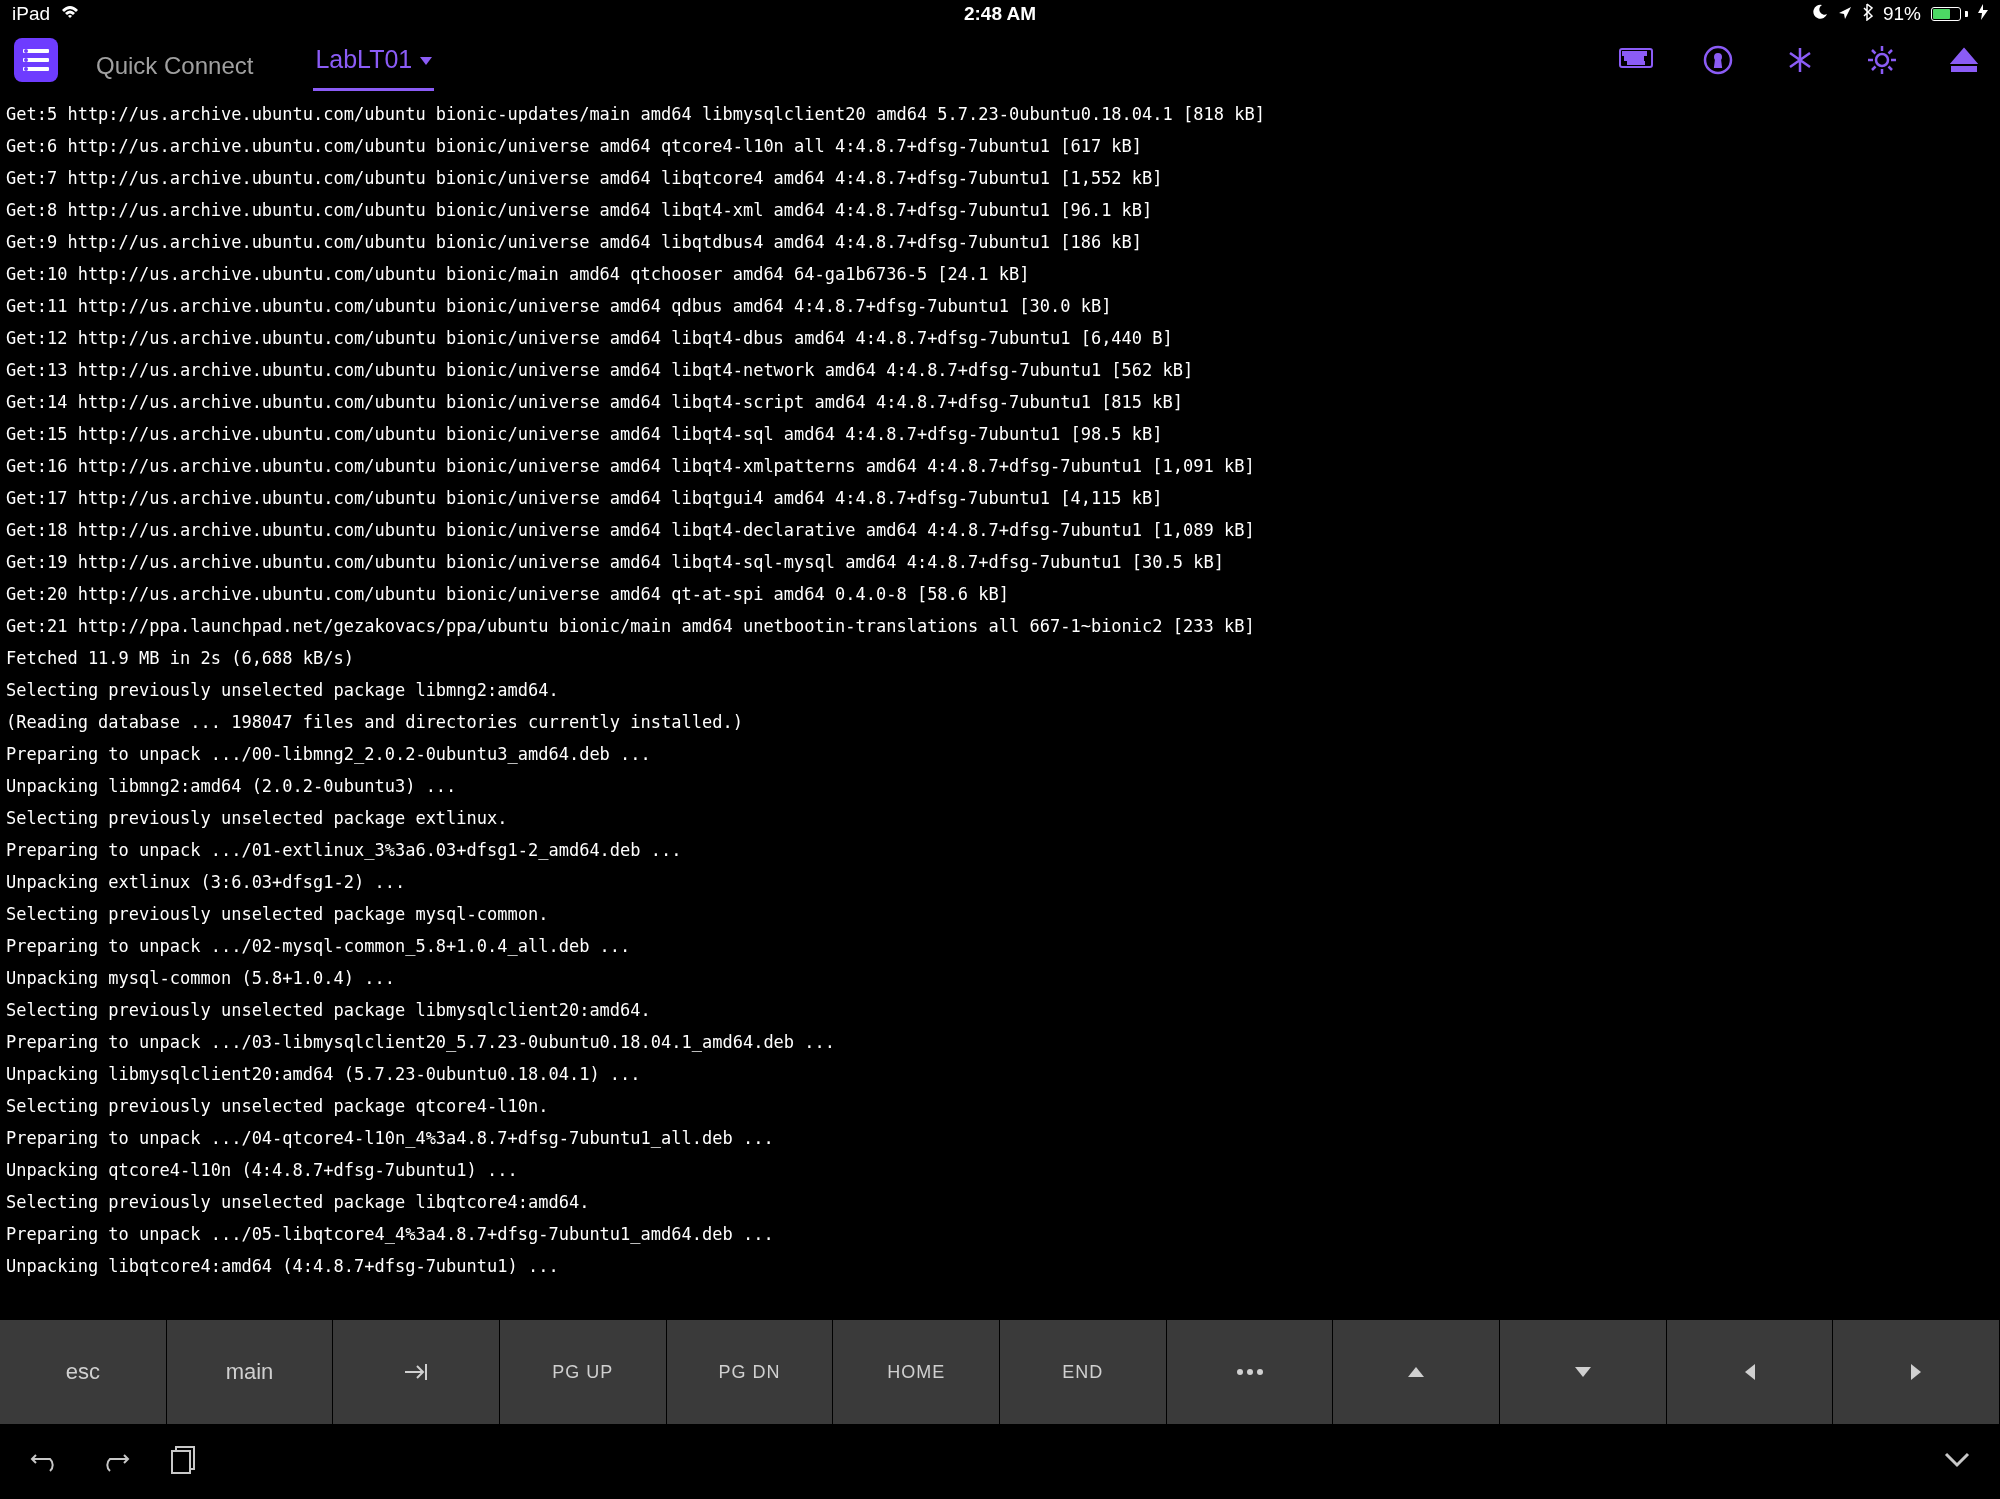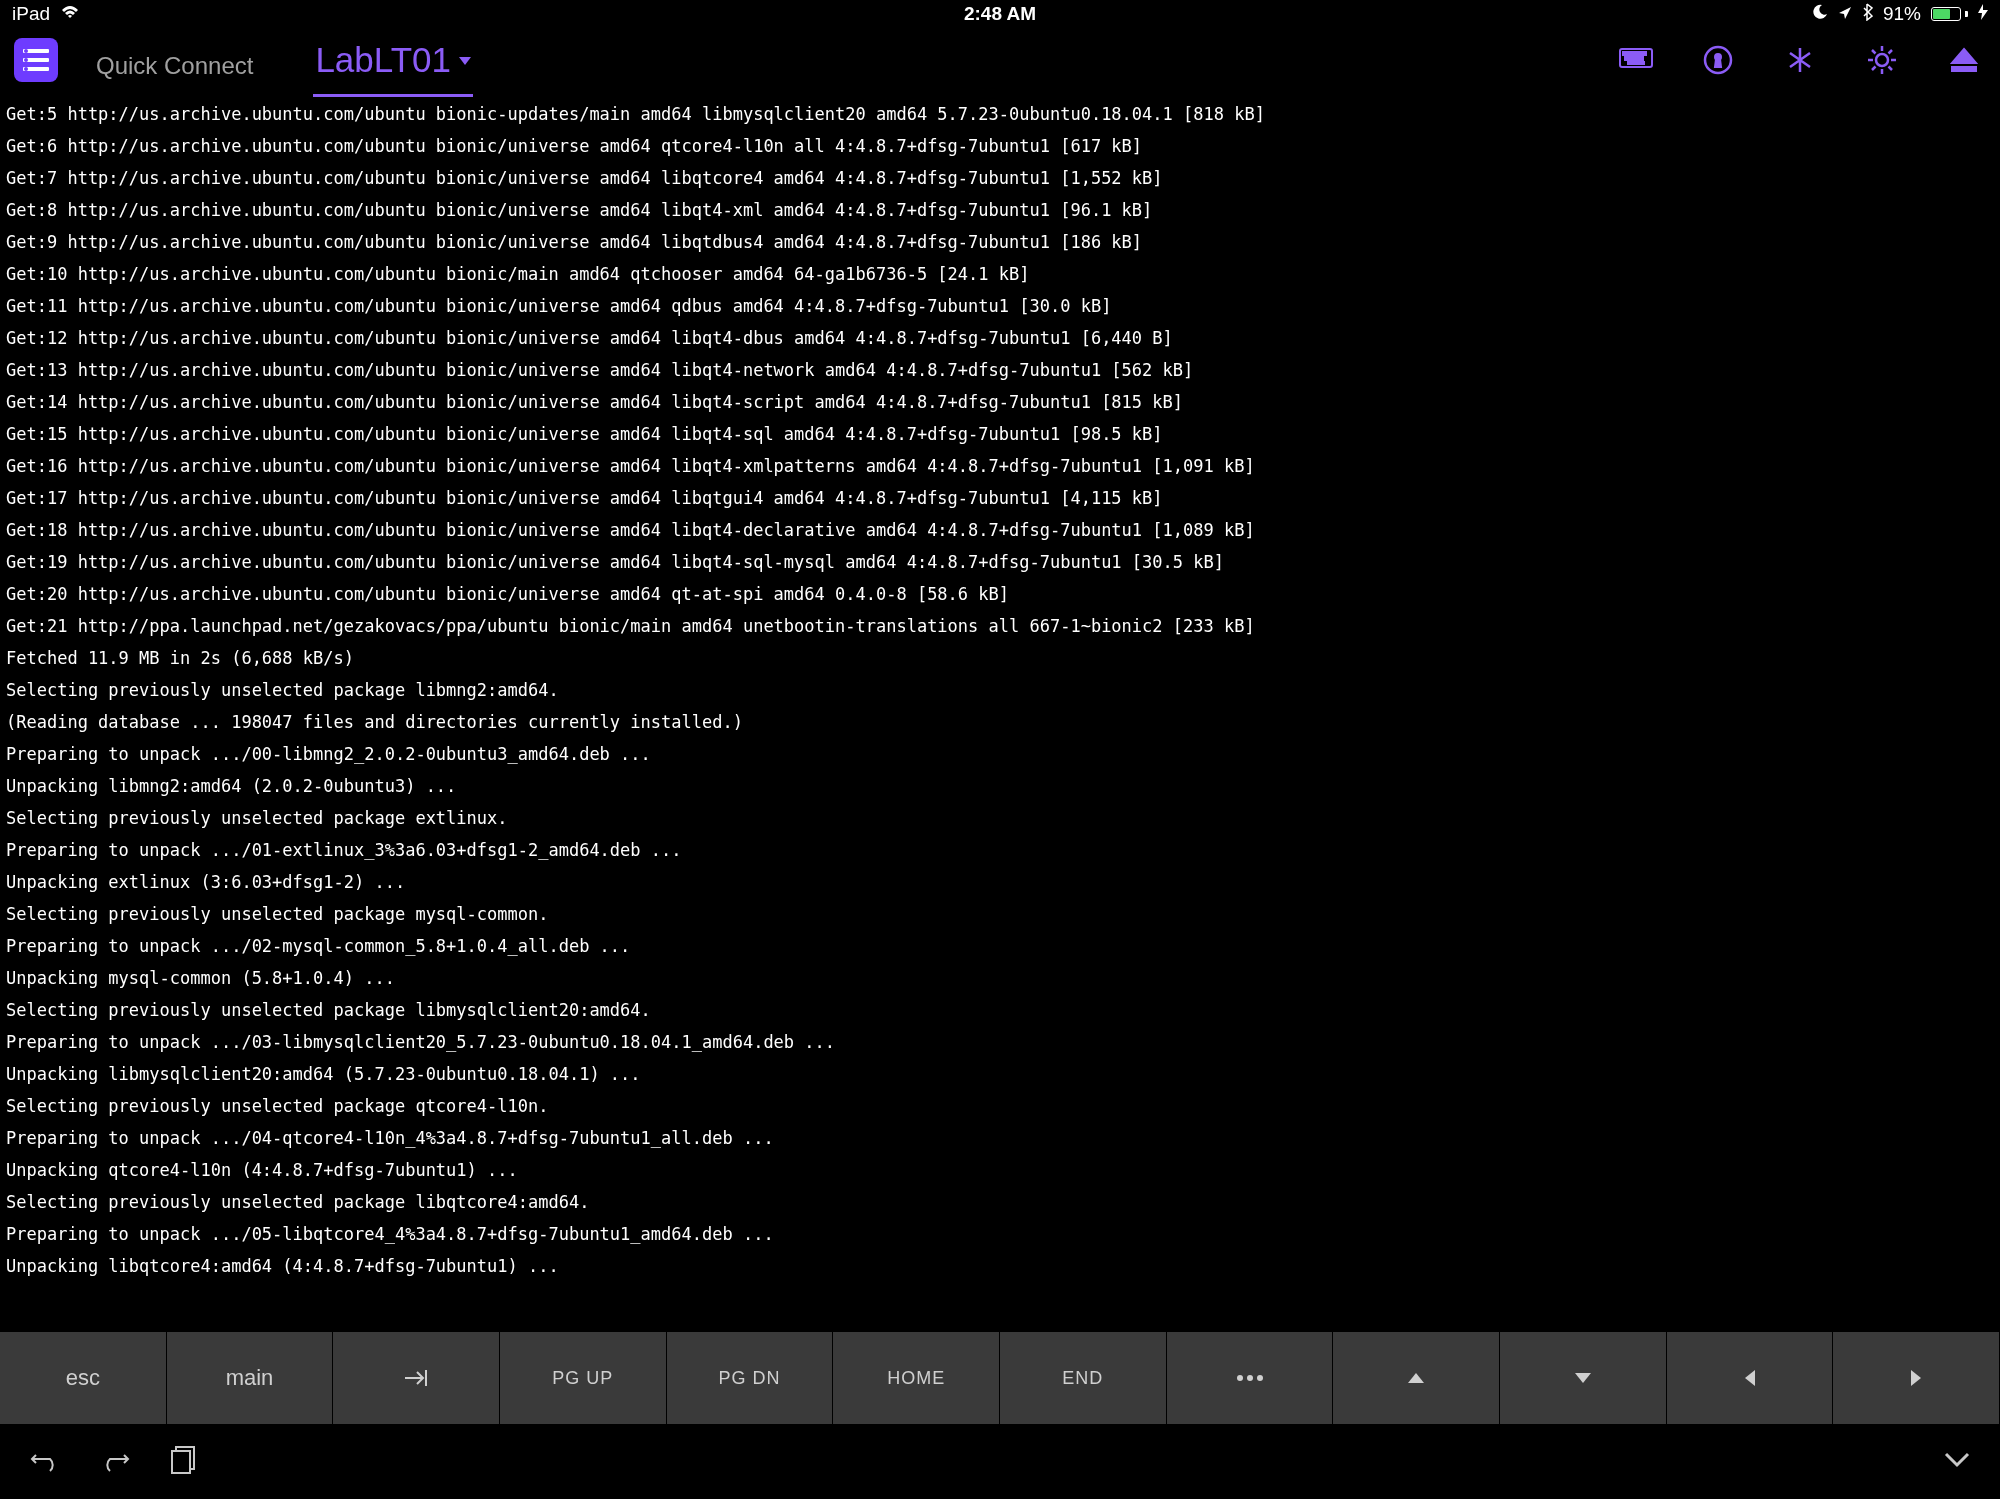--- a/index.html
+++ b/index.html
@@ -8,27 +8,27 @@
 .sb-left, .sb-right { display:flex; align-items:center; gap:10px; }
 .sb-center { position:absolute; left:50%; transform:translateX(-50%); font-weight:600; }
 .battery { display:inline-flex; align-items:center; gap:4px; }
 .batt-body { width:30px; height:14px; border:1.5px solid #fff; border-radius:3px; position:relative; }
 .batt-fill { position:absolute; left:1px; top:1px; bottom:1px; width:60%; background:#4cd964; border-radius:1px; }
 .batt-tip { width:3px; height:6px; background:#fff; border-radius:0 1px 1px 0; }
 .toolbar { height:64px; display:flex; align-items:center; padding:0 14px; gap:20px; }
 .menu-btn { width:44px; height:44px; background:#6e3cff; border-radius:8px; display:flex; align-items:center; justify-content:center; }
 .menu-btn svg { fill:#fff; }
 .quick-connect { color:#a0a0a0; font-size:24px; margin-left:18px; margin-right:40px;margin-top:12px; }
-.tab { display:flex; align-items:center; gap:8px; padding:6px 2px 14px; color:#8b5cf6; font-size:35px; font-weight:500; border-bottom:3px solid #8b5cf6; margin-bottom:-10px; }
+.tab { display:flex; align-items:center; gap:8px; padding:6px 2px 14px; color:#8b5cf6; font-size:25px; font-weight:500; border-bottom:3px solid #8b5cf6; margin-bottom:-10px; }
 .chevron-down { width:0; height:0; border-left:6px solid transparent; border-right:6px solid transparent; border-top:8px solid #8b5cf6; margin-top:3px; }
 .tb-spacer { flex:1; }
 .tb-icon { width:44px; height:44px; display:flex; align-items:center; justify-content:center; color:#8b5cf6; cursor:pointer; margin-left:18px; }
 .tb-icon svg { stroke:#8b5cf6; fill:none; stroke-width:2; }
 .terminal { padding:6px 6px 0; font-family:"Menlo","DejaVu Sans Mono","Courier New",monospace; font-size:17px; line-height:32px; color:#fff; white-space:pre; letter-spacing:0px; }
-.keyrow { position:absolute; left:0; right:0; bottom:75px; height:92px; display:flex; background:#1a1a1a; }
+.keyrow { position:absolute; left:0; right:0; bottom:75px; height:104px; display:flex; background:#1a1a1a; }
 .keycell { flex:1; border-right:1px solid #000; display:flex; align-items:center; justify-content:center; color:#d0d0d0; font-size:22px; background:#3a3a3a; cursor:pointer; }
 .keycell.small { font-size:18px; letter-spacing:1px; }
 .keycell svg { fill:#d0d0d0; }
 .bottombar { position:absolute; left:0; right:0; bottom:0; height:75px; display:flex; align-items:center; padding:0 30px; gap:40px; background:#000; }
 .bb-icon { color:#c8c8c8; cursor:pointer; }
 .bb-spacer { flex:1; }
 </style>
 </head>
 <body>
 

